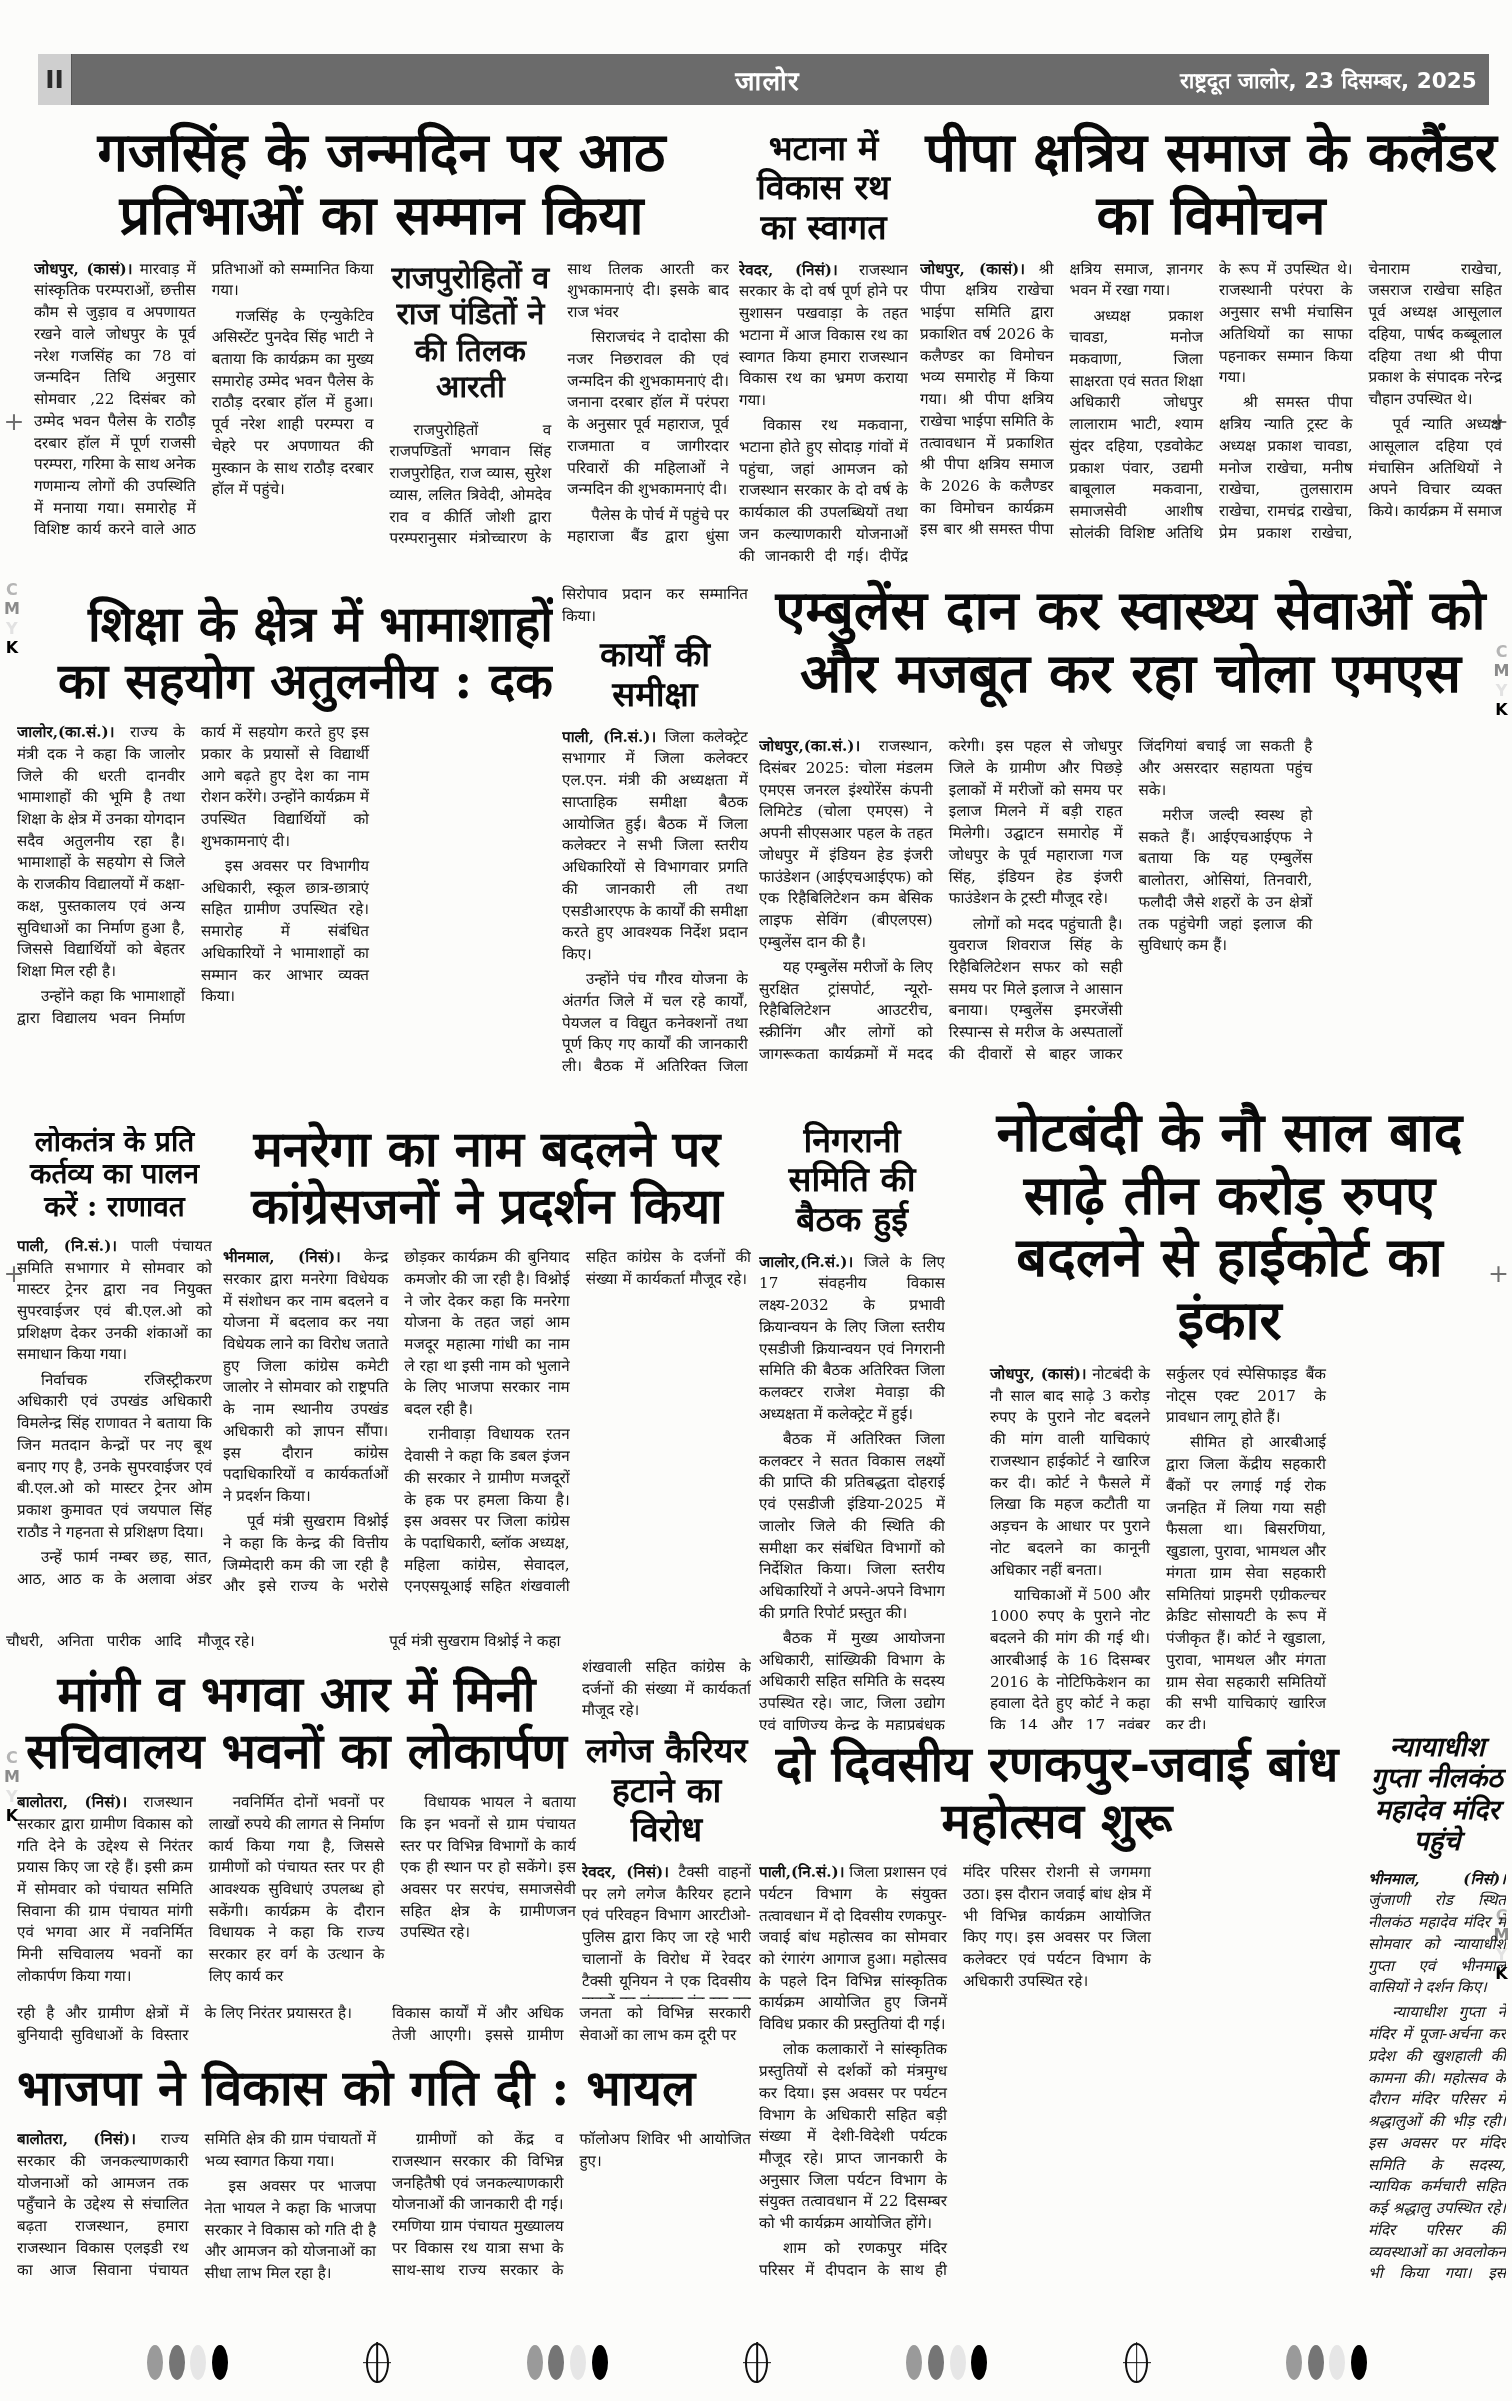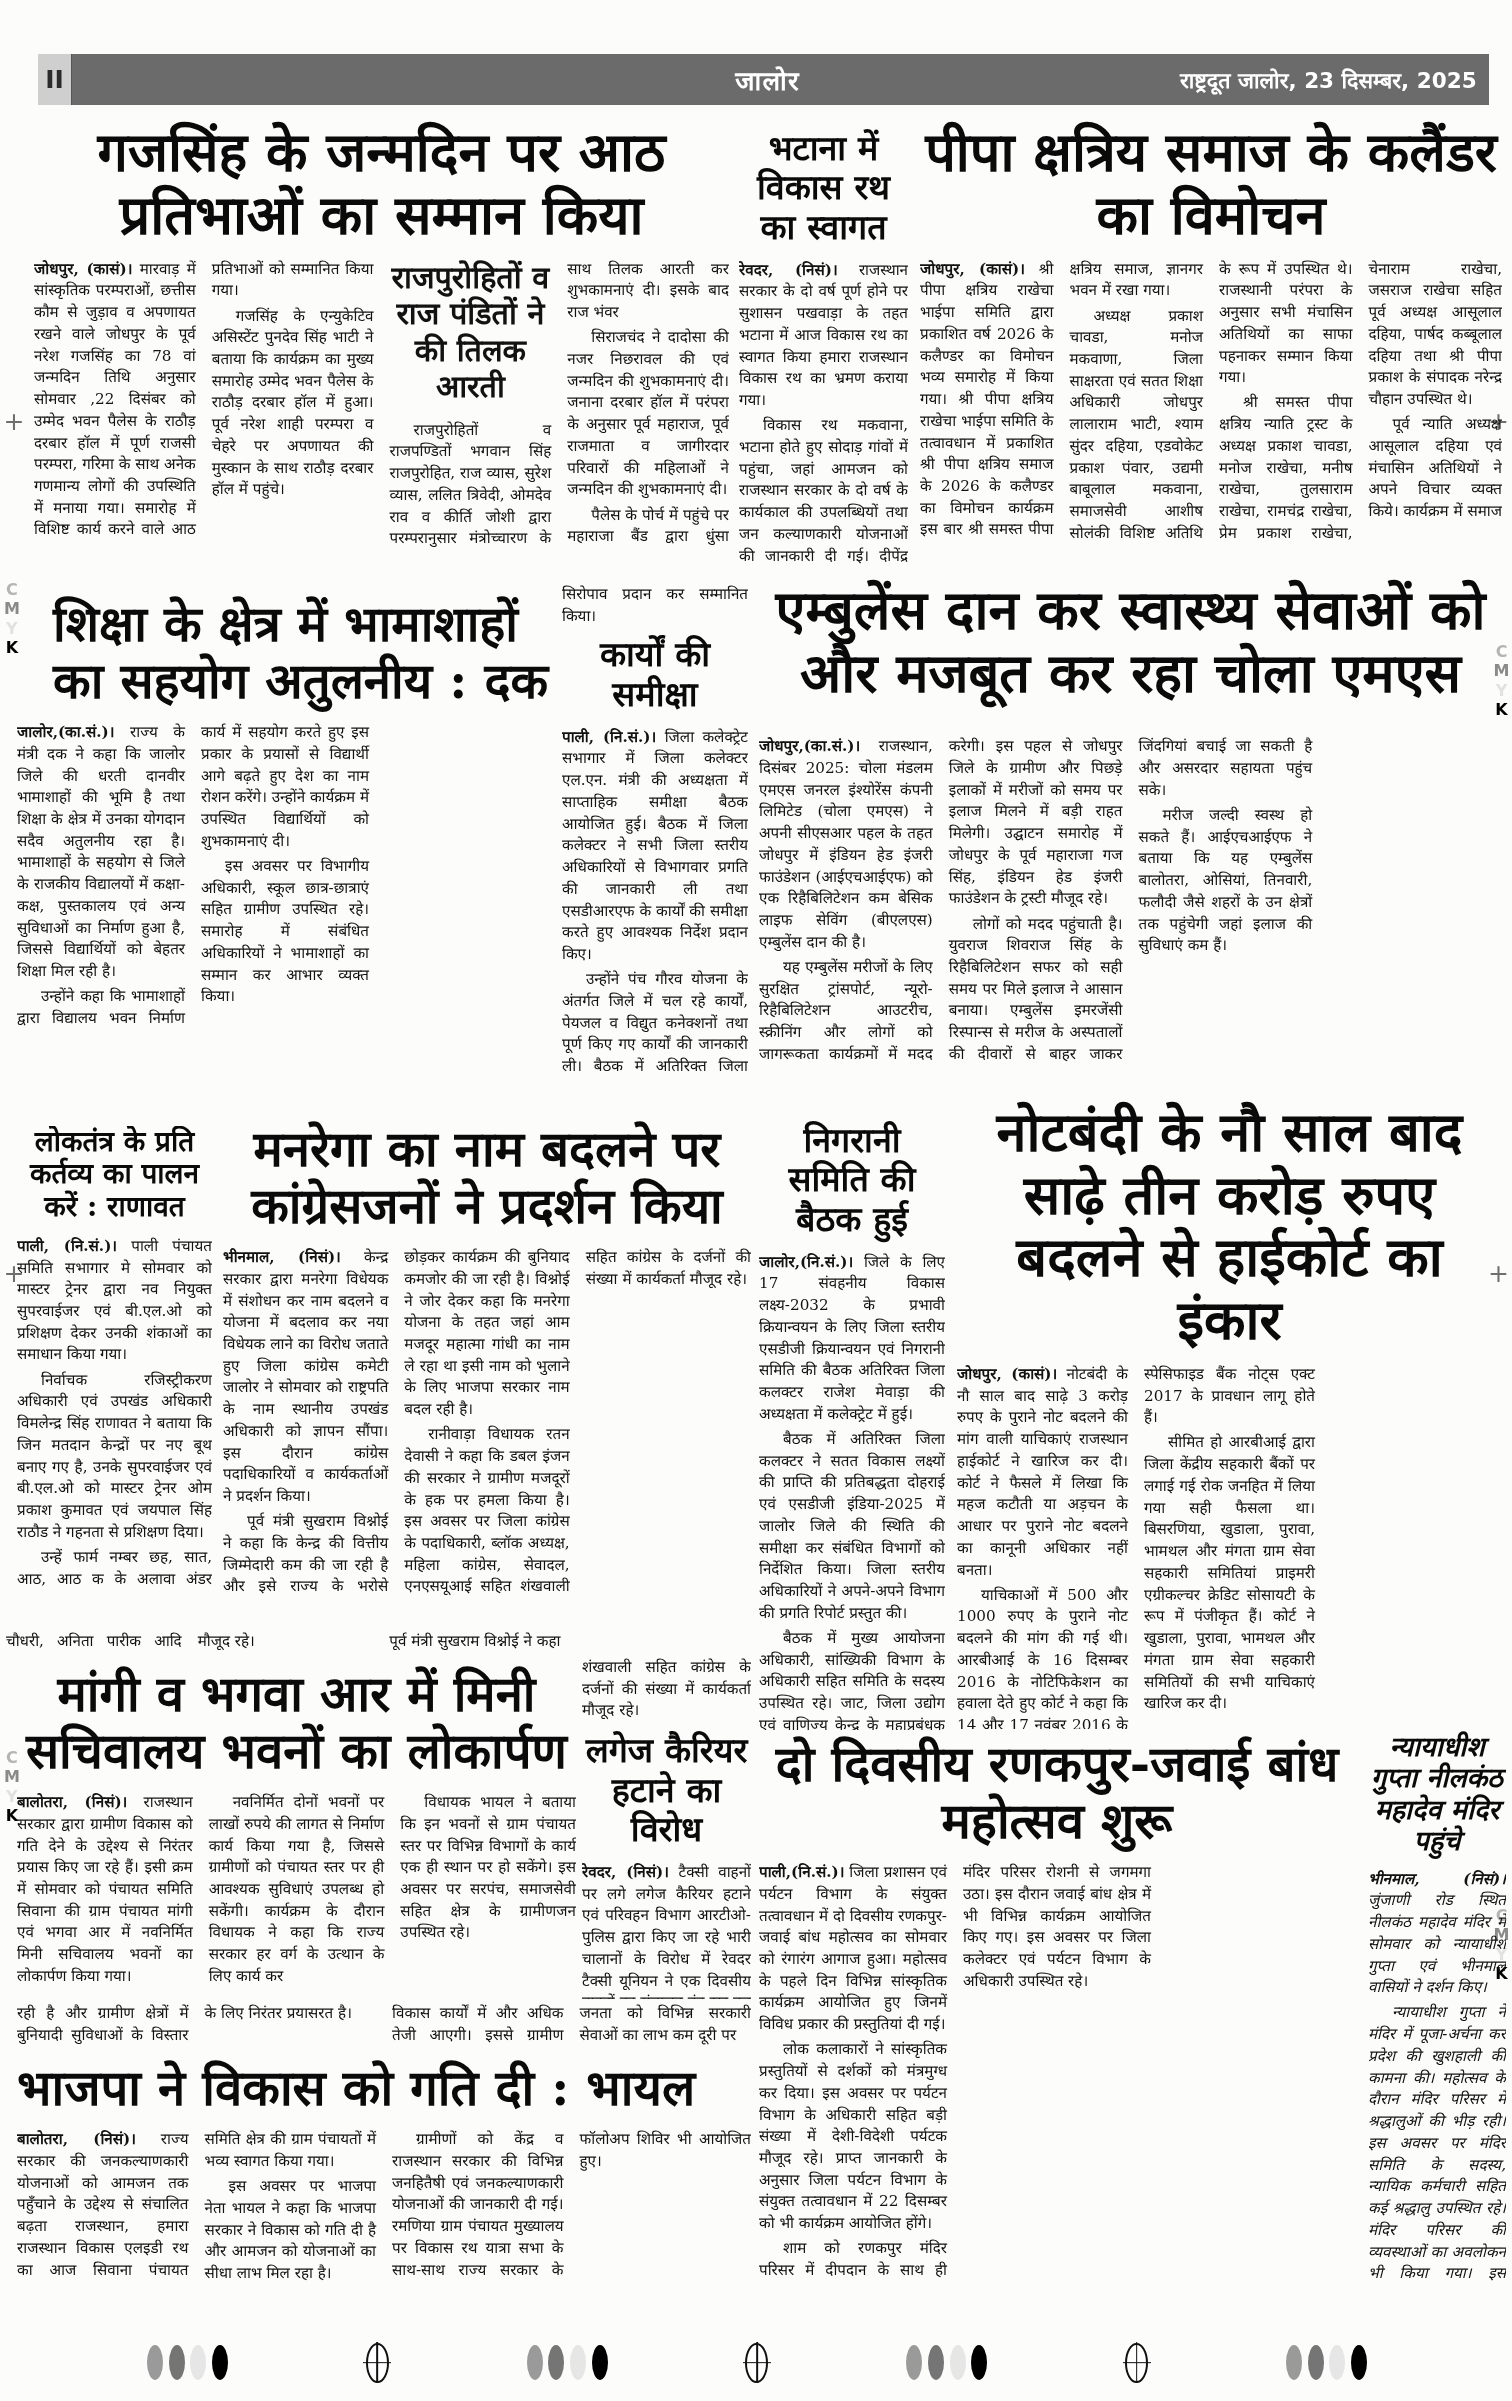--- a/index.html
+++ b/index.html
@@ -64,21 +64,21 @@
   #a-karyon .body{height:390px;}
   #a-ambulance{left:759px; top:579px; width:743px; height:494px;}
   #a-ambulance .body{height:347px;margin-top:32px;}
   #a-loktantra{left:17px;   top:1126px; width:195px;  height:503px;}
   #a-loktantra .body{height:373px;}
   #a-manrega  {left:223px;  top:1121px; width:528px;  height:508px;}
   #a-manrega .body{height:367px;}
   #a-nigrani  {left:759px; top:1121px; width:186px;  height:609px;}
   #a-nigrani .body{height:497px;}
   #a-notbandi {left:957px; top:1101px; width:545px;  height:628px;}
-  #a-notbandi .body{height:415px;}
+  #a-notbandi .body{height:415px;margin-left:33px;}
   #t-manrega-tails{left:6px; top:1631px; width:559px; height:33px;}
   #a-mangi    {left:17px;   top:1666px; width:559px;  height:338px;}
   #a-mangi .body{height:203px;}
   #a-luggage  {left:582px; top:1657px; width:169px;  height:342px;}
   #a-luggage .body{height:237px;}
   #t-mangi-tails{left:17px; top:2003px; width:734px; height:54px;}
   #a-ranakpur {left:759px; top:1736px; width:596px; height:590px;}
   #a-ranakpur .body{height:435px;}
   #a-judge    {left:1368px; top:1731px; width:138px;  height:596px;font-style:italic;}
   #a-judge .body{height:435px;}
@@ -151,21 +151,21 @@
     <h1 class="hl hl-xl">पीपा क्षत्रिय समाज के कलैंडर का विमोचन</h1>
     <div class="body cols-4">
       <p class="first"><b class="dateline">जोधपुर, (कासं)।</b> <span>श्री पीपा क्षत्रिय राखेचा भाईपा समिति द्वारा प्रकाशित वर्ष 2026 के कलैण्डर का विमोचन भव्य समारोह में किया गया। श्री पीपा क्षत्रिय राखेचा भाईपा समिति के तत्वावधान में प्रकाशित श्री पीपा क्षत्रिय समाज के 2026 के कलैण्डर का विमोचन कार्यक्रम इस बार श्री समस्त पीपा क्षत्रिय समाज, ज्ञानगर भवन में रखा गया।</span></p>
       <p>अध्यक्ष प्रकाश चावडा, मनोज मकवाणा, जिला साक्षरता एवं सतत शिक्षा अधिकारी जोधपुर लालाराम भाटी, श्याम सुंदर दहिया, एडवोकेट प्रकाश पंवार, उद्यमी बाबूलाल मकवाना, समाजसेवी आशीष सोलंकी विशिष्ट अतिथि के रूप में उपस्थित थे। राजस्थानी परंपरा के अनुसार सभी मंचासिन अतिथियों का साफा पहनाकर सम्मान किया गया।</p>
       <p>श्री समस्त पीपा क्षत्रिय न्याति ट्रस्ट के अध्यक्ष प्रकाश चावडा, मनोज राखेचा, मनीष राखेचा, तुलसाराम राखेचा, रामचंद्र राखेचा, प्रेम प्रकाश राखेचा, चेनाराम राखेचा, जसराज राखेचा सहित पूर्व अध्यक्ष आसूलाल दहिया, पार्षद कब्बूलाल दहिया तथा श्री पीपा प्रकाश के संपादक नरेन्द्र चौहान उपस्थित थे।</p>
       <p>पूर्व न्याति अध्यक्ष आसूलाल दहिया एवं मंचासिन अतिथियों ने अपने विचार व्यक्त किये। कार्यक्रम में समाज के सैकड़ों लोग उपस्थित रहे।</p>
     </div>
   </div>
 
   <div class="art" id="a-shiksha">
-    <h1 class="hl hl-lg" style="text-align:left;margin-left:36px;">शिक्षा के क्षेत्र में भामाशाहों का सहयोग अतुलनीय : दक</h1>
+    <h1 class="hl hl-lg" style="text-align:right;margin-left:36px;">शिक्षा के क्षेत्र में भामाशाहों का सहयोग अतुलनीय : दक</h1>
     <div class="body cols-3">
       <p class="first"><b class="dateline">जालोर,(का.सं.)।</b> <span>राज्य के मंत्री दक ने कहा कि जालोर जिले की धरती दानवीर भामाशाहों की भूमि है तथा शिक्षा के क्षेत्र में उनका योगदान सदैव अतुलनीय रहा है। भामाशाहों के सहयोग से जिले के राजकीय विद्यालयों में कक्षा-कक्ष, पुस्तकालय एवं अन्य सुविधाओं का निर्माण हुआ है, जिससे विद्यार्थियों को बेहतर शिक्षा मिल रही है।</span></p>
       <p>उन्होंने कहा कि भामाशाहों द्वारा विद्यालय भवन निर्माण कार्य में सहयोग करते हुए इस प्रकार के प्रयासों से विद्यार्थी आगे बढ़ते हुए देश का नाम रोशन करेंगे। उन्होंने कार्यक्रम में उपस्थित विद्यार्थियों को शुभकामनाएं दी।</p>
       <p>इस अवसर पर विभागीय अधिकारी, स्कूल छात्र-छात्राएं सहित ग्रामीण उपस्थित रहे। समारोह में संबंधित अधिकारियों ने भामाशाहों का सम्मान कर आभार व्यक्त किया।</p>
     </div>
   </div>
 
   <div class="art" id="a-karyon">
     <p class="cont" style="margin:0 0 8px 0;">सिरोपाव प्रदान कर सम्मानित किया।</p>
     <h2 class="hl hl-md">कार्यों की समीक्षा</h2>

